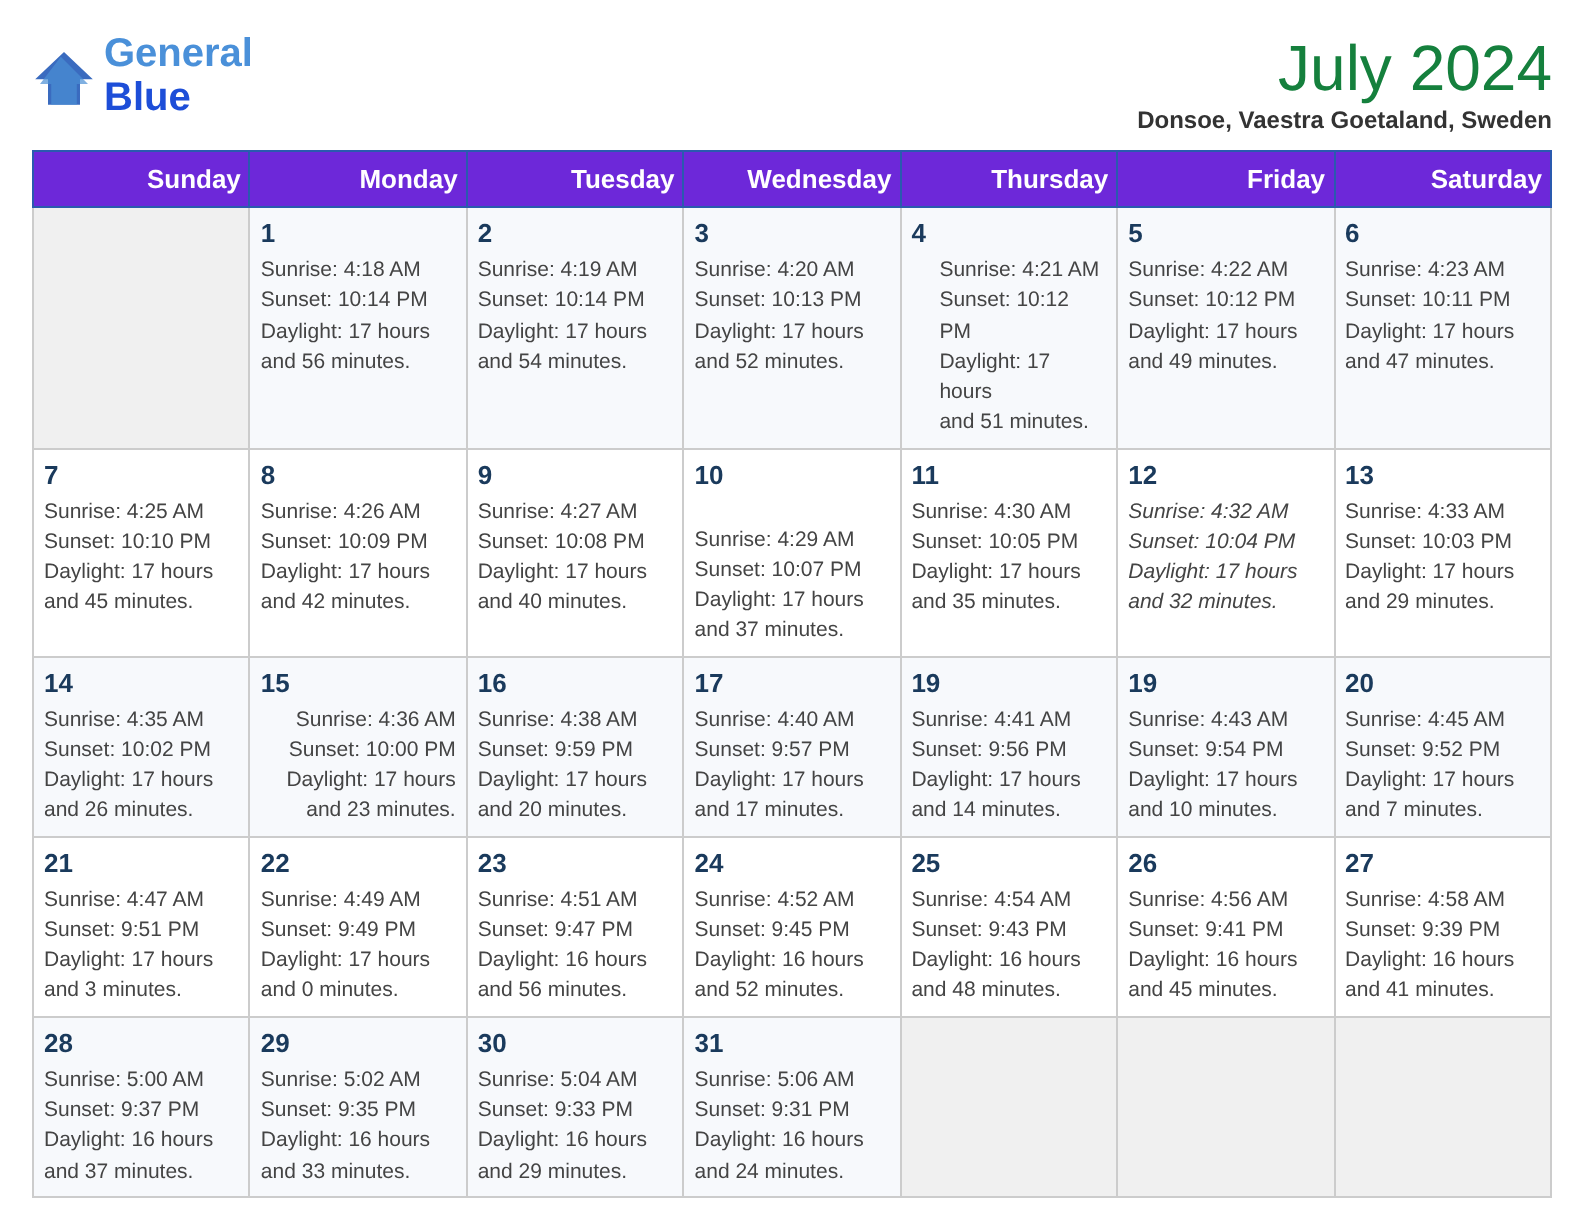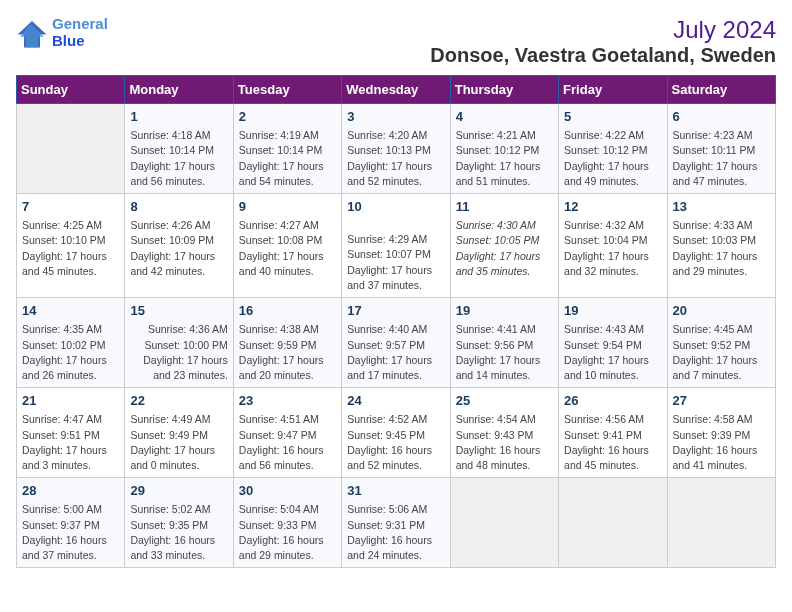--- a/index.html
+++ b/index.html
@@ -14,56 +14,56 @@
       display: flex;
       justify-content: space-between;
       align-items: flex-start;
       margin-bottom: 8px;
     }
     .logo {
       display: flex;
       align-items: center;
     }
     .logo-text {
-      font-size: 15px;
+      font-size: 20px;
       font-weight: bold;
       color: #1a3a5c;
       line-height: 1.1;
     }
     .logo-text span {
       color: #4a90d9;
     }
     .logo-icon {
       width: 32px;
       height: 32px;
       margin-right: 4px;
     }
     .title-block {
       text-align: right;
     }
     .month-title {
-      font-size: 24px;
-      color: #4c1d95;
+      font-size: 32px;
+      color: #15803d;
       font-weight: normal;
     }
     .location-title {
-      font-size: 20px;
+      font-size: 12px;
       color: #333;
       font-weight: bold;
     }
     table {
       width: 100%;
       border-collapse: collapse;
       font-size: 11px;
     }
     thead tr th {
-      background: #701a75;
+      background: #6d28d9;
       color: #fff;
       padding: 6px 4px;
-      text-align: left;
+      text-align: right;
       font-size: 13px;
       font-weight: bold;
       border: 1px solid #2a5aaf;
       margin-top: 45px;
     }
     tbody tr td {
       border: 1px solid #ccc;
       vertical-align: top;
       padding: 4px 5px;
       width: 108px;
@@ -145,21 +145,21 @@
         </td>
         <td>
           <span class="day-number">3</span>
           <div class="day-info" style="white-space: pre-line;">Sunrise: 4:20 AM
 Sunset: 10:13 PM
 Daylight: 17 hours
 and 52 minutes.</div>
         </td>
         <td>
           <span class="day-number">4</span>
-          <div class="day-info" style="white-space: pre-line;">Sunrise: 4:21 AM
+          <div class="day-info" style="white-space: pre-line; margin-left: 14px;">Sunrise: 4:21 AM
 Sunset: 10:12 PM
 Daylight: 17 hours
 and 51 minutes.</div>
         </td>
         <td>
           <span class="day-number">5</span>
           <div class="day-info" style="white-space: pre-line;">Sunrise: 4:22 AM
 Sunset: 10:12 PM
 Daylight: 17 hours
 and 49 minutes.</div>
@@ -196,28 +196,28 @@
         </td>
         <td>
           <span class="day-number">10</span>
           <div class="day-info" style="white-space: pre-line; margin-top: 16px;">Sunrise: 4:29 AM
 Sunset: 10:07 PM
 Daylight: 17 hours
 and 37 minutes.</div>
         </td>
         <td>
           <span class="day-number">11</span>
-          <div class="day-info" style="white-space: pre-line; font-style: italic;">Sunrise: 4:30 AM
+          <div class="day-info" style="white-space: pre-line;">Sunrise: 4:30 AM
 Sunset: 10:05 PM
 Daylight: 17 hours
 and 35 minutes.</div>
         </td>
         <td>
           <span class="day-number">12</span>
-          <div class="day-info" style="white-space: pre-line;">Sunrise: 4:32 AM
+          <div class="day-info" style="white-space: pre-line; font-style: italic;">Sunrise: 4:32 AM
 Sunset: 10:04 PM
 Daylight: 17 hours
 and 32 minutes.</div>
         </td>
         <td>
           <span class="day-number">13</span>
           <div class="day-info" style="white-space: pre-line;">Sunrise: 4:33 AM
 Sunset: 10:03 PM
 Daylight: 17 hours
 and 29 minutes.</div>

